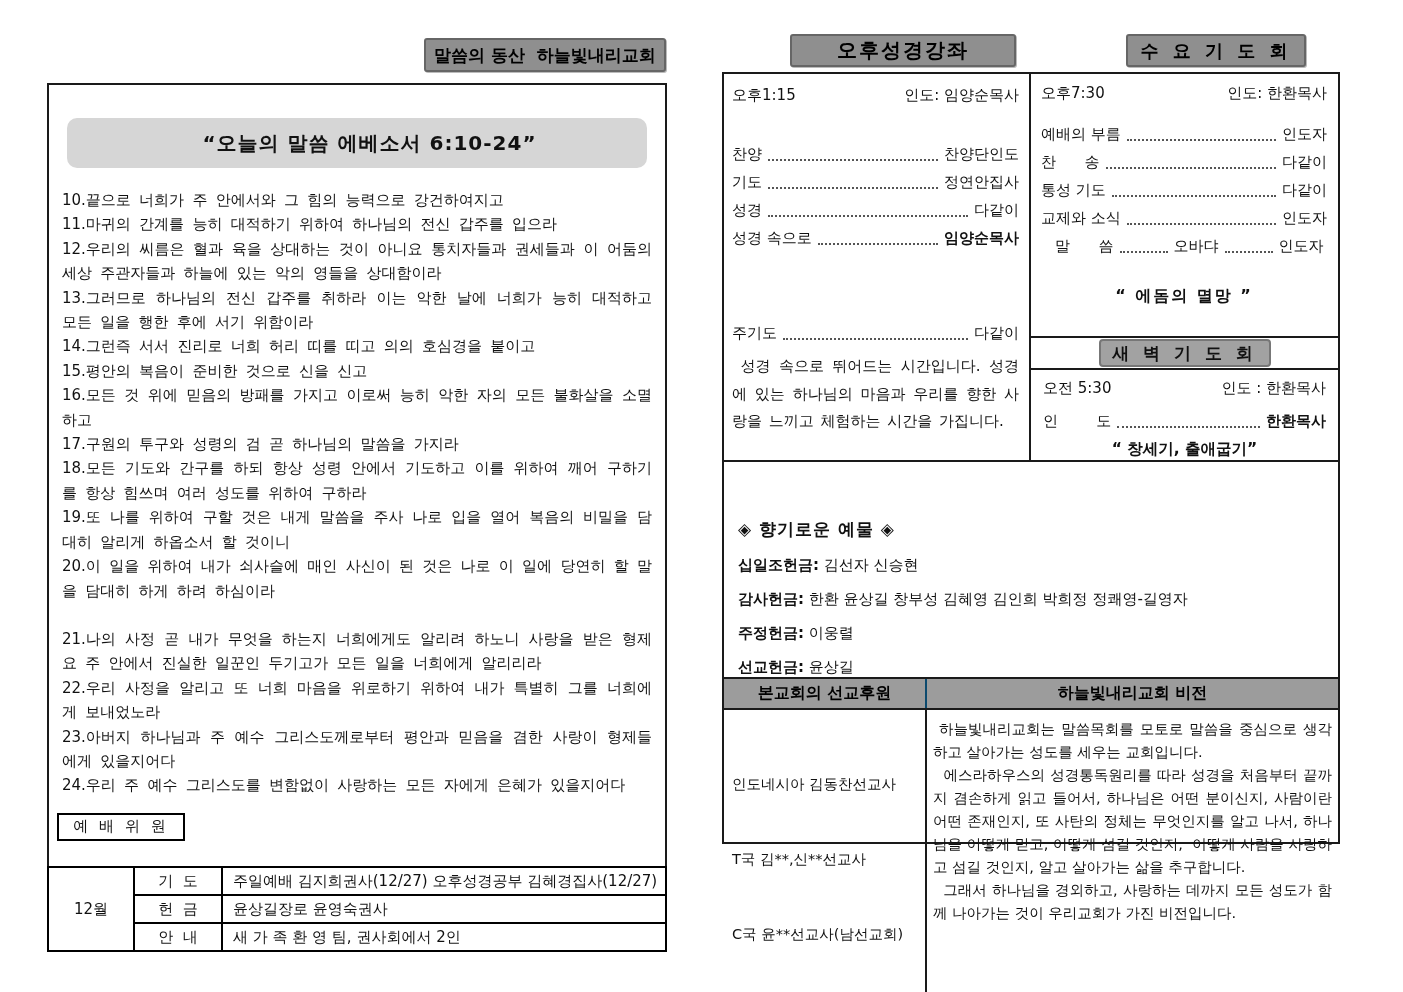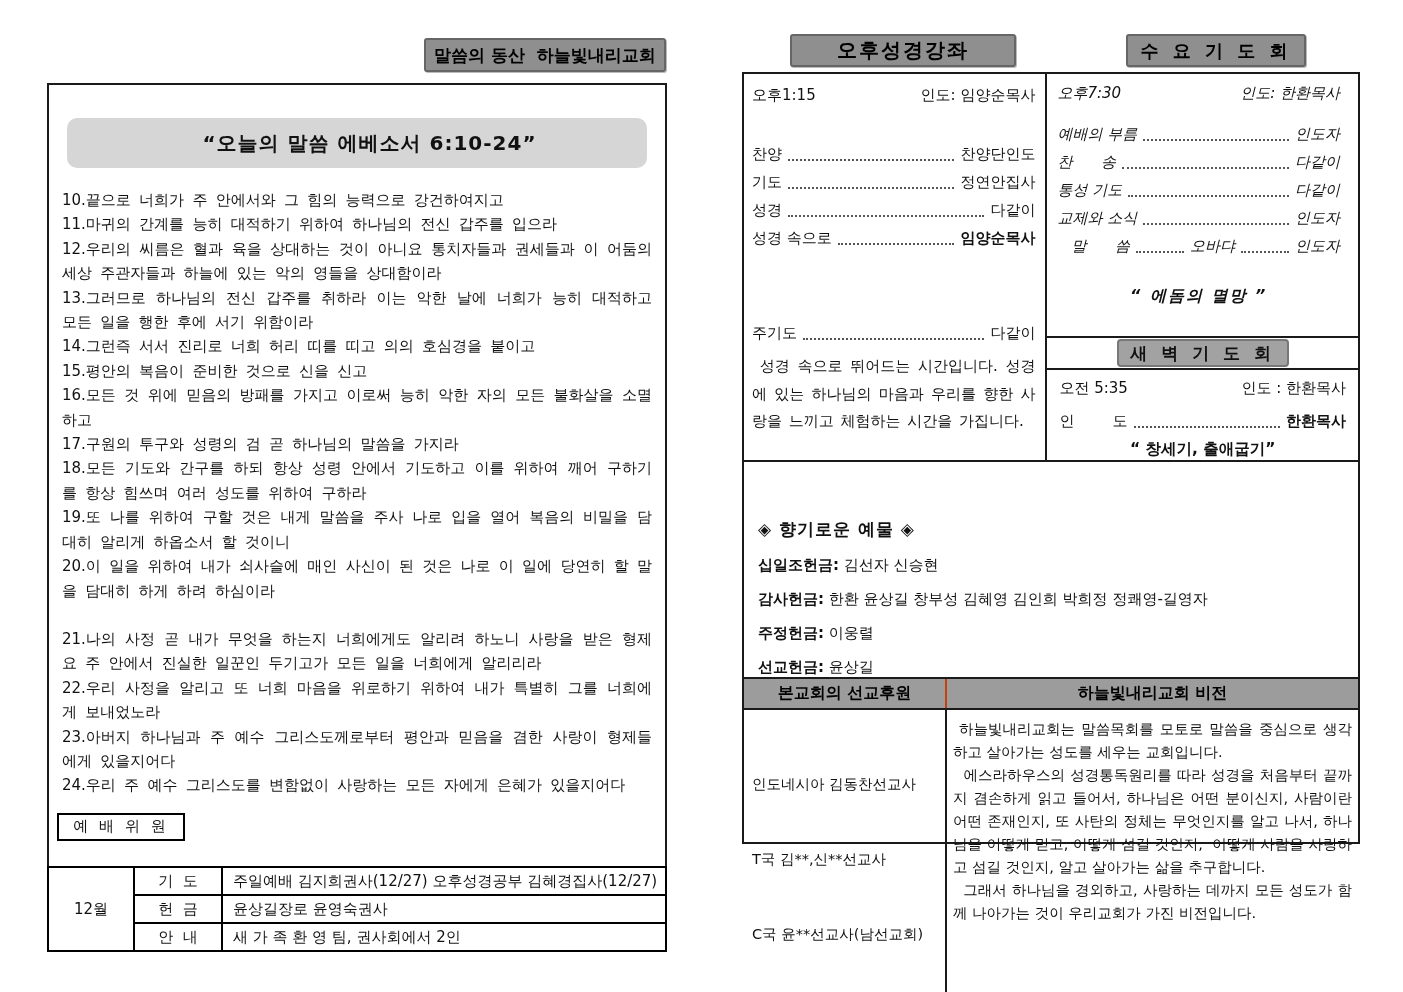--- a/index.html
+++ b/index.html
@@ -73,21 +73,21 @@
     font-size: 15px;
     white-space: pre;
     overflow: hidden;
   }
   .committee-table .c-month { width: 86px; text-align: center; }
   .committee-table .c-label { width: 88px; text-align: center; }
   .committee-table .c-value { padding-left: 10px; }
 
   
   .right-page {
-    position: absolute; left: 742px; top: 72px;
+    position: absolute; left: 722px; top: 72px;
     width: 618px; height: 772px;
     border: 2px solid #1a1a1a;
     background: #fff;
     display: flex; flex-direction: column;
   }
   .rp-top { height: 396px; display: flex; border-bottom: 2px solid #1a1a1a; }
   .col-left {
     width: 307px; border-right: 2px solid #1a1a1a;
     padding: 12px 10px 0 8px;
   }
@@ -107,21 +107,21 @@
 
   .pm-items { margin-top: 44px; }
   .pm-lords { margin-top: 80px; }
   .pm-desc {
     margin-top: 10px;
     font-size: 15px; line-height: 27.5px;
     text-align: justify; word-spacing: 2px;
     white-space: pre-wrap;
   }
 
-  .wed-content { height: 262px; padding: 10px 18px 0 10px; font-style: italic; }
+  .wed-content { height: 262px; padding: 10px 11px 0 10px; }
   .wed-items { margin-top: 26px; }
   .sermon-title {
     margin-top: 30px; text-align: center;
     font-weight: bold; font-size: 16px; letter-spacing: 2px; white-space: pre;
   }
   .dawn-band {
     height: 34px;
     border-bottom: 2px solid #1a1a1a;
     display: flex; align-items: center; justify-content: center;
   }
@@ -139,21 +139,21 @@
   .offer-row { margin-top: 15px; font-size: 15px; }
   .offer-row .offer-label { font-weight: bold; }
 
   .rp-mission { flex: 1; display: flex; flex-direction: column; }
   .mv-header { display: flex; height: 31px; border-bottom: 2px solid #1a1a1a; }
   .mv-header > div {
     background: #9c9c9c;
     display: flex; align-items: center; justify-content: center;
     font-weight: bold; font-size: 16px; color: #000;
   }
-  .mv-h1 { width: 203px; border-right: 2px solid #c2410c; }
+  .mv-h1 { width: 203px; border-right: 2px solid #0c4a6e; }
   .mv-h2 { flex: 1; }
   .mv-body { flex: 1; display: flex; overflow: hidden; }
   .mv-missions {
     width: 203px; border-right: 2px solid #1a1a1a;
     padding: 12px 4px 0 8px;
     font-size: 14.5px; line-height: 25px; white-space: pre;
   }
   .mv-vision {
     flex: 1; padding: 8px 6px 0 6px;
     font-size: 14.5px; line-height: 23px;
@@ -293,21 +293,21 @@
       </div>
 
       <div class="dawn-band" style="border-top:2px solid #1a1a1a;">
         <div class="badge-dawn">
           <span>새 벽 기 도 회</span>
         </div>
       </div>
 
       <div class="dawn-content">
         <div class="time-row">
-          <span>오전 5:35</span>
+          <span>오전 5:30</span>
           <span>인도 : 한환목사</span>
         </div>
         <div class="svc-row" style="margin-top:18px">
           <span class="svc-label">인        도</span>
           <span class="dots"></span>
           <span class="svc-value b">한환목사</span>
         </div>
         <div class="dawn-scripture">“ 창세기, 출애굽기”</div>
       </div>
     </div>

